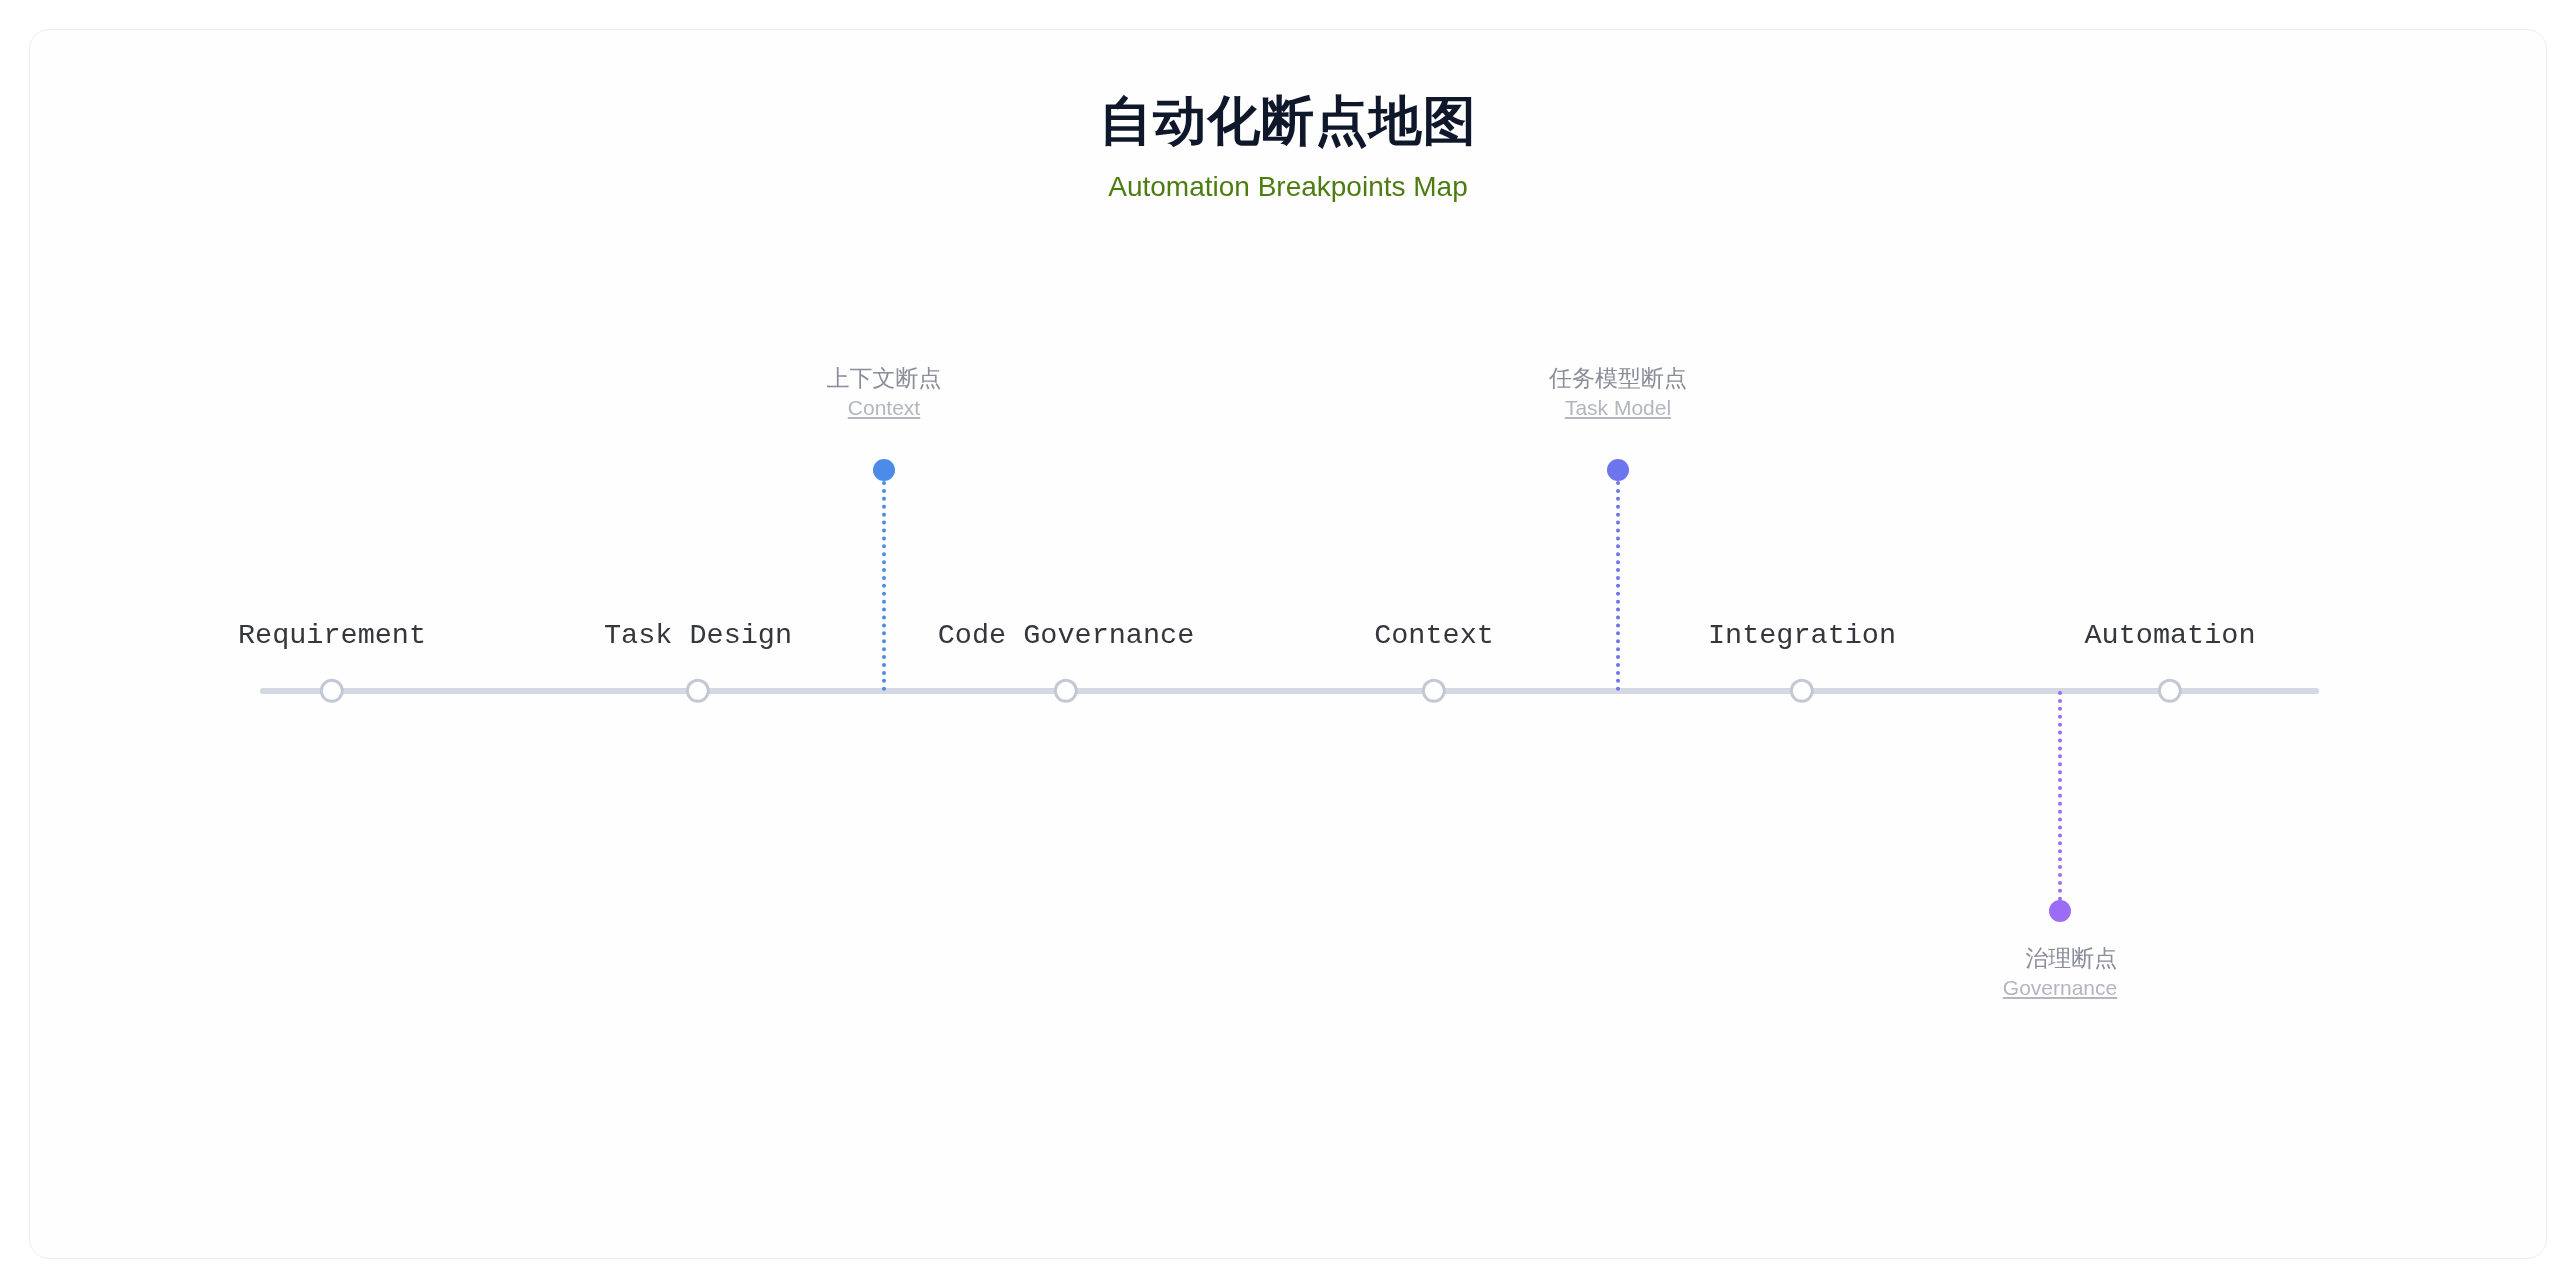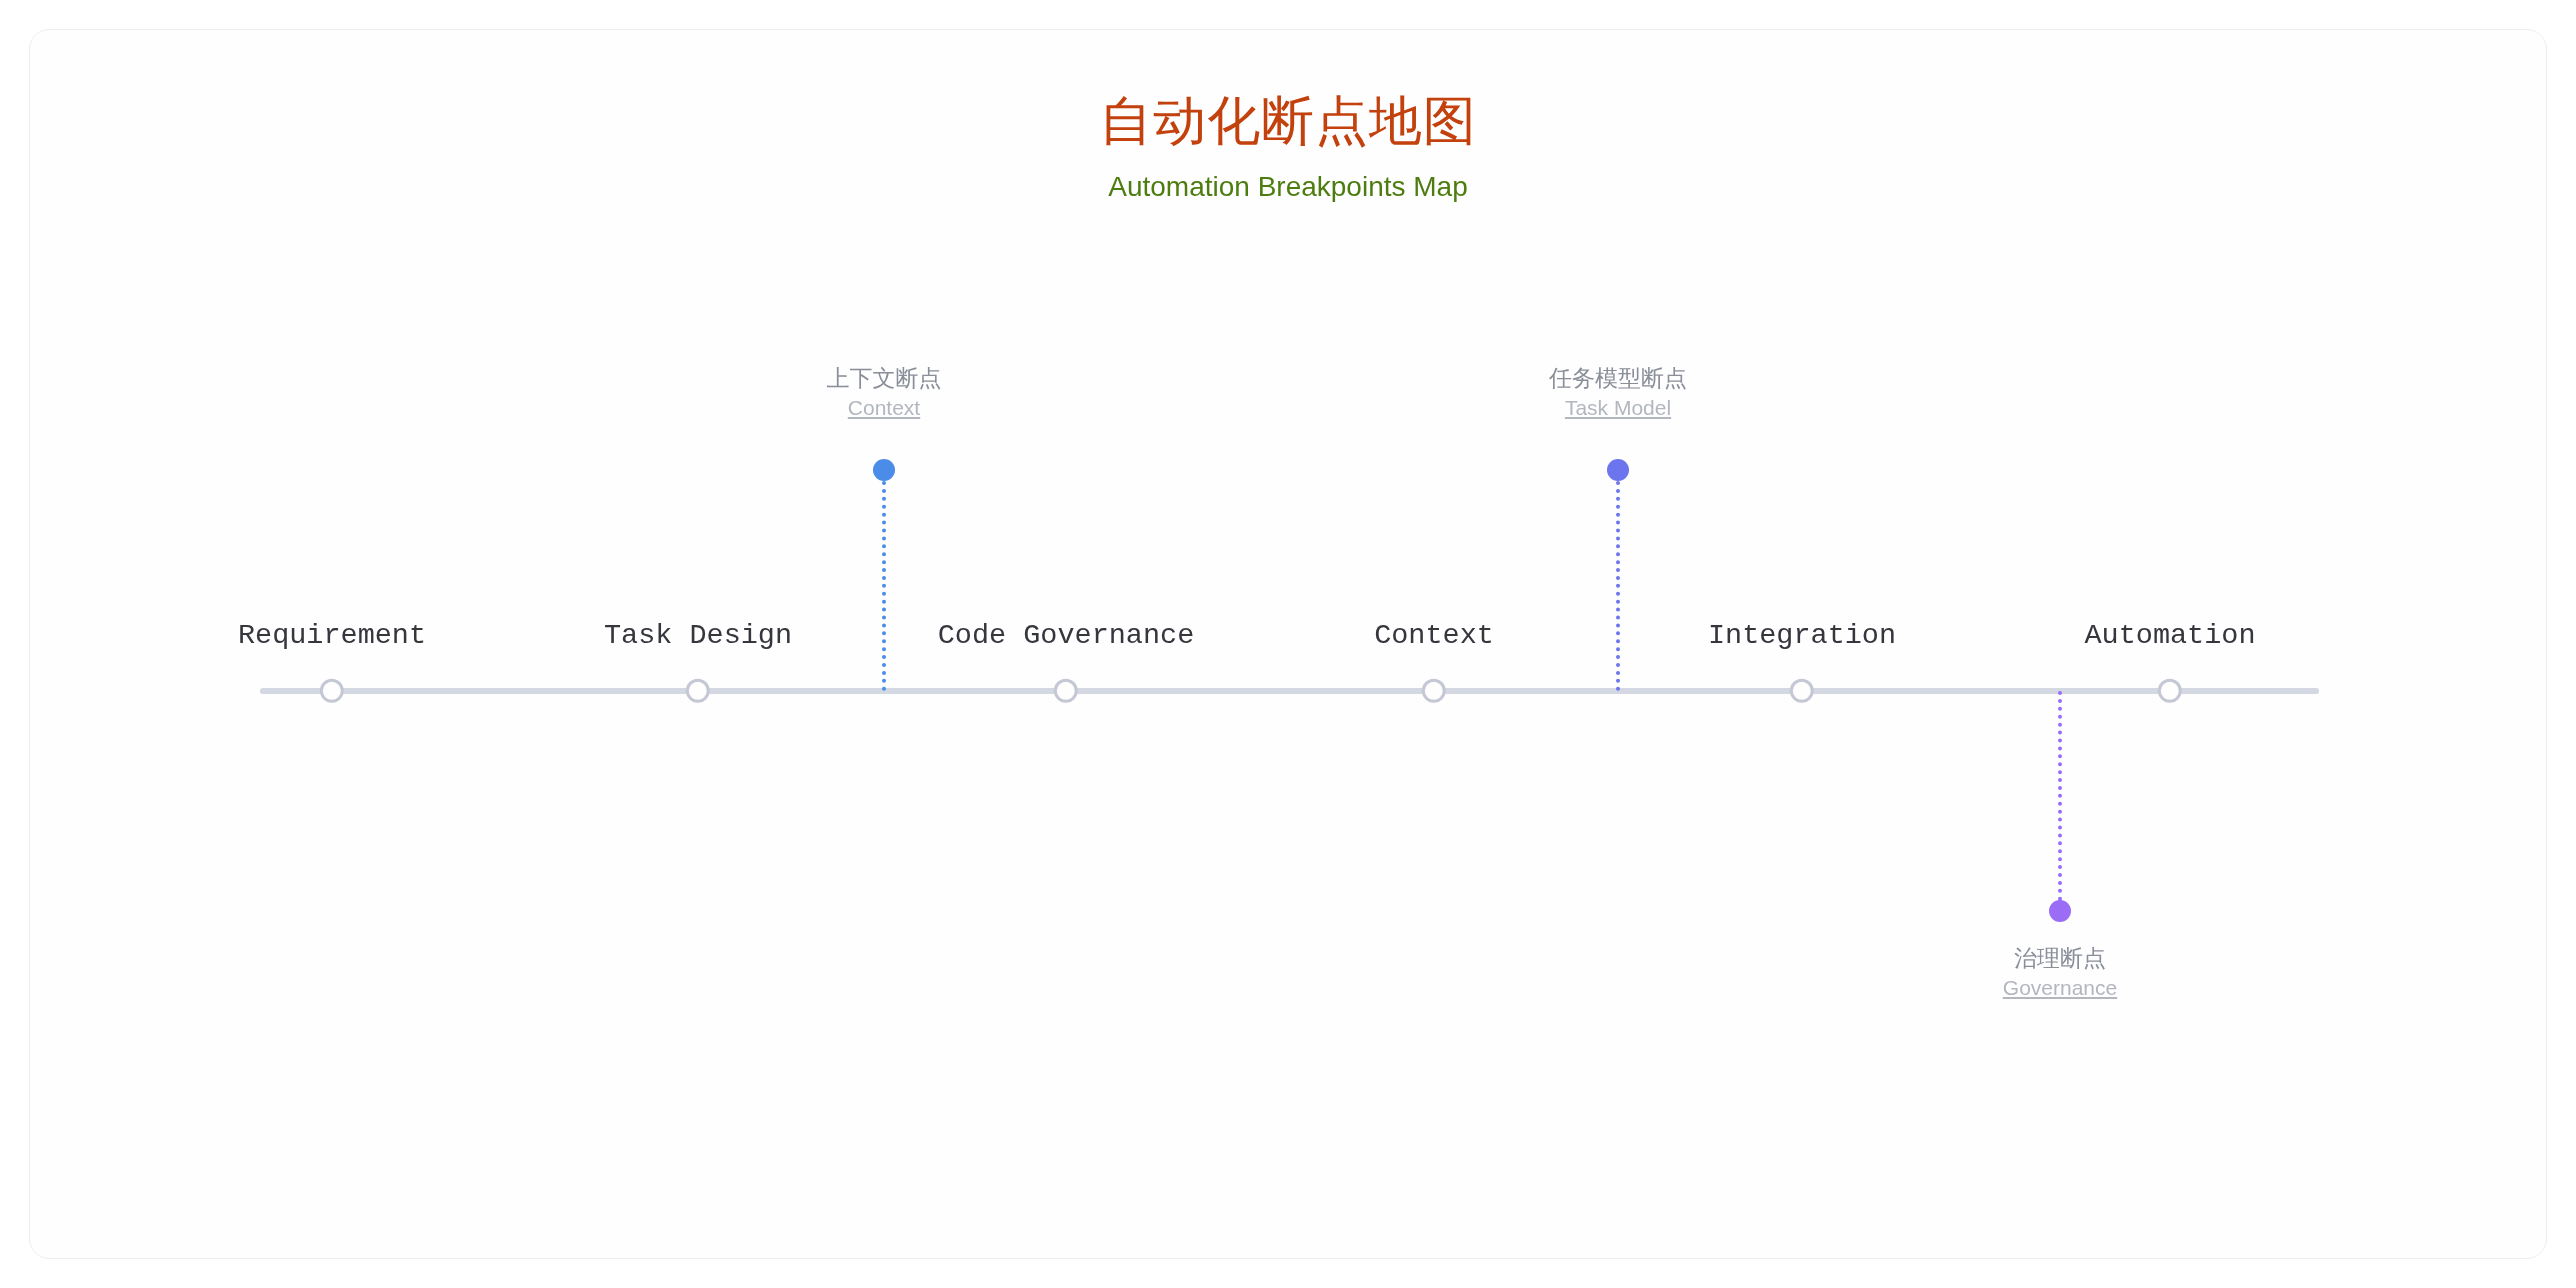--- a/index.html
+++ b/index.html
@@ -37,22 +37,22 @@
   
   .header {
     position: absolute;
     left: 0;
     top: 63px;
     width: 100%;
     text-align: center;
   }
   .title {
     font-size: 53px;
-    font-weight: normal;
-    color: #c2410c;
+    font-weight: bold;
+    color: #0f172a;
     letter-spacing: 0.9px;
     line-height: 1.05;
     margin: 0;
   }
   .subtitle {
     font-size: 28px;
     color: #4d7c0f;
     margin: 22px 0 0 0;
     font-weight: normal;
   }
@@ -126,20 +126,21 @@
     position: absolute;
     left: 50%;
     transform: translateX(-50%);
     text-align: center;
     white-space: nowrap;
   }
   .bp-zh {
     font-size: 23px;
     color: #898e99;
     line-height: 1.35;
+    text-align: right;
   }
   .bp-en {
     font-size: 21px;
     color: #b2b6bf;
     line-height: 1.35;
     text-decoration: underline;
   }
 </style>
 </head>
 <body>

